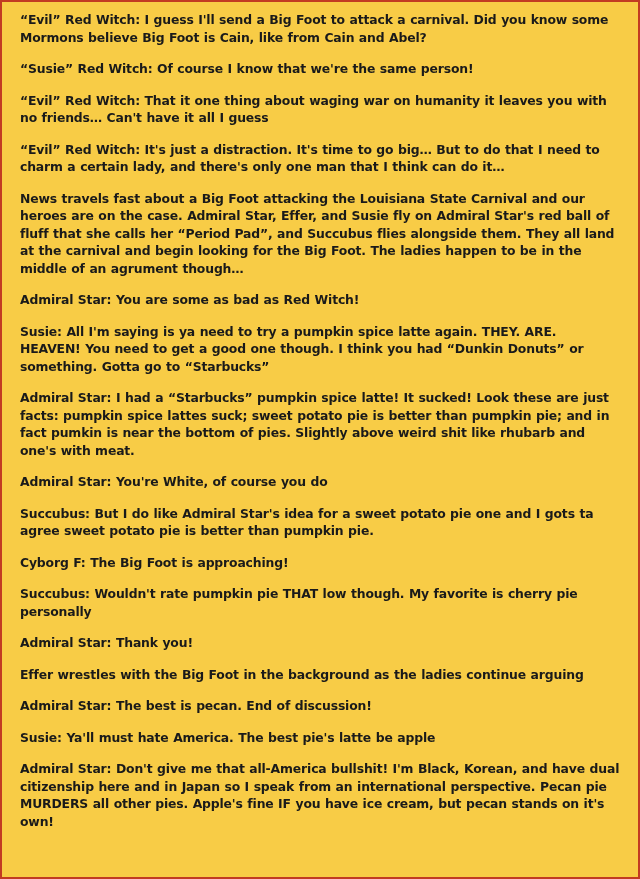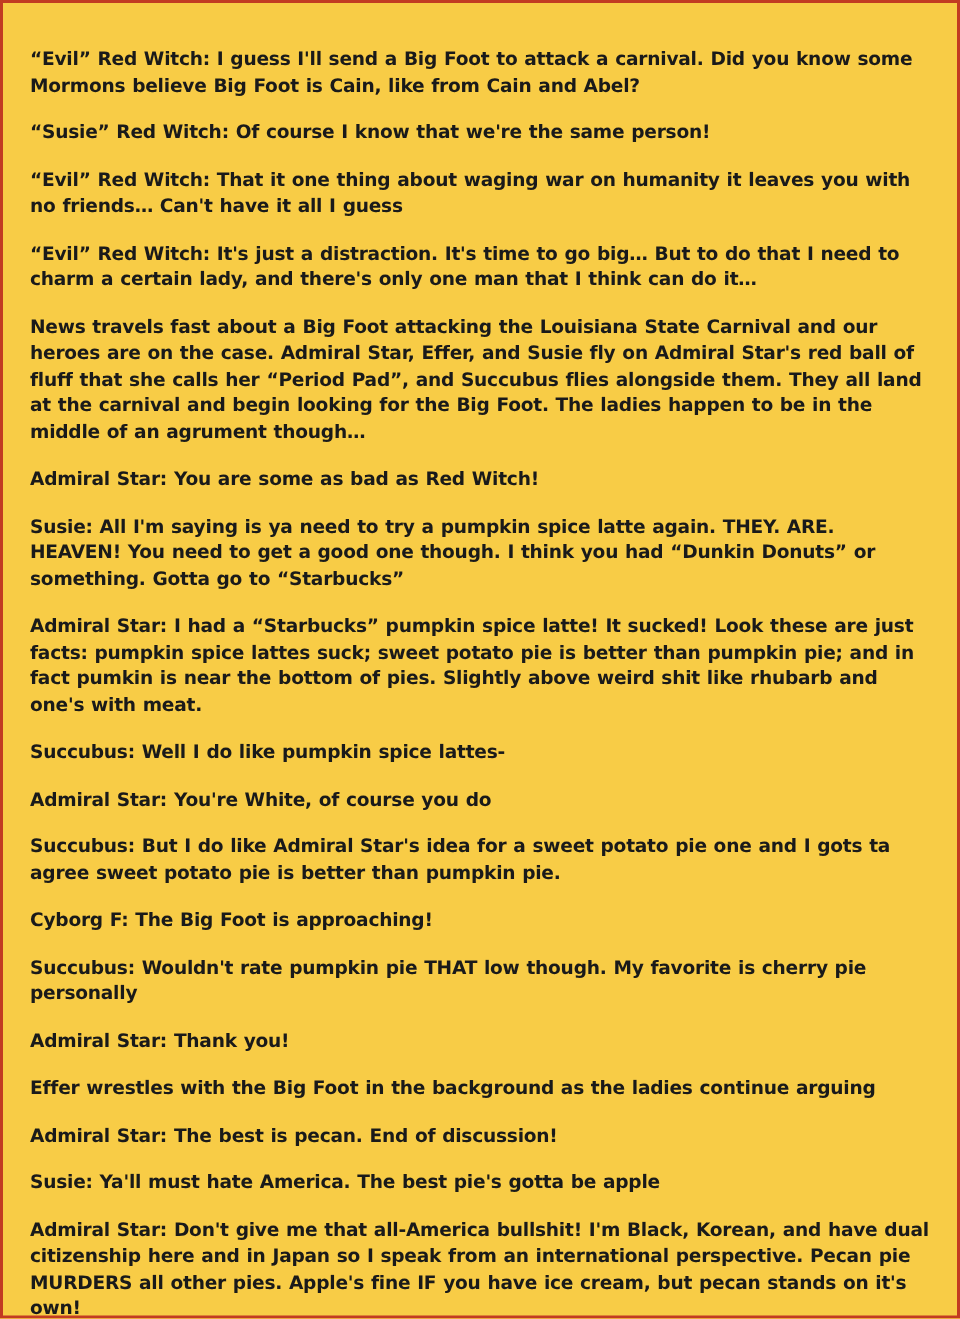--- a/index.html
+++ b/index.html
@@ -12,21 +12,21 @@
     background: #f8cc46;
     font-family: "DejaVu Sans", sans-serif;
     overflow: hidden;
   }
   #page {
     box-sizing: border-box;
     width: 640px;
     height: 879px;
     background: #f8cc46;
     border: 2px solid #c23b22;
-    padding: 28px 18px 10px 18px;
+    padding: 9px 18px 10px 18px;
   }
   .para {
     color: #1a1a1a;
     font-size: 12.4px;
     line-height: 17.5px;
     font-weight: bold;
     letter-spacing: -0.15px;
     margin: 0 0 14px 0;
     text-align: left;
     word-spacing: 0.4px;
@@ -40,23 +40,22 @@
 
 <div id="page">
   <p class="para">“Evil” Red Witch: I guess I'll send a Big Foot to attack a carnival. Did you know some Mormons believe Big Foot is Cain, like from Cain and Abel?</p>
   <p class="para">“Susie” Red Witch: Of course I know that we're the same person!</p>
   <p class="para">“Evil” Red Witch: That it one thing about waging war on humanity it leaves you with no friends… Can't have it all I guess</p>
   <p class="para">“Evil” Red Witch: It's just a distraction. It's time to go big… But to do that I need to charm a certain lady, and there's only one man that I think can do it…</p>
   <p class="para">News travels fast about a Big Foot attacking the Louisiana State Carnival and our heroes are on the case. Admiral Star, Effer, and Susie fly on Admiral Star's red ball of fluff that she calls her “Period Pad”, and Succubus flies alongside them. They all land at the carnival and begin looking for the Big Foot. The ladies happen to be in the middle of an agrument though…</p>
   <p class="para">Admiral Star: You are some as bad as Red Witch!</p>
   <p class="para">Susie: All I'm saying is ya need to try a pumpkin spice latte again. THEY. ARE. HEAVEN! You need to get a good one though. I think you had “Dunkin Donuts” or something. Gotta go to “Starbucks”</p>
   <p class="para">Admiral Star: I had a “Starbucks” pumpkin spice latte! It sucked! Look these are just facts: pumpkin spice lattes suck; sweet potato pie is better than pumpkin pie; and in fact pumkin is near the bottom of pies. Slightly above weird shit like rhubarb and one's with meat.</p>
-  <p class="para">Succubus: Well I do like pumpkin spice lattes-</p>
   <p class="para">Admiral Star: You're White, of course you do</p>
   <p class="para">Succubus: But I do like Admiral Star's idea for a sweet potato pie one and I gots ta agree sweet potato pie is better than pumpkin pie.</p>
   <p class="para">Cyborg F: The Big Foot is approaching!</p>
   <p class="para">Succubus: Wouldn't rate pumpkin pie THAT low though. My favorite is cherry pie personally</p>
   <p class="para">Admiral Star: Thank you!</p>
   <p class="para">Effer wrestles with the Big Foot in the background as the ladies continue arguing</p>
   <p class="para">Admiral Star: The best is pecan. End of discussion!</p>
-  <p class="para">Susie: Ya'll must hate America. The best pie's gotta be apple</p>
+  <p class="para">Susie: Ya'll must hate America. The best pie's latte be apple</p>
   <p class="para">Admiral Star: Don't give me that all-America bullshit! I'm Black, Korean, and have dual citizenship here and in Japan so I speak from an international perspective. Pecan pie MURDERS all other pies. Apple's fine IF you have ice cream, but pecan stands on it's own!</p>
 </div>
 
 </body></html>

